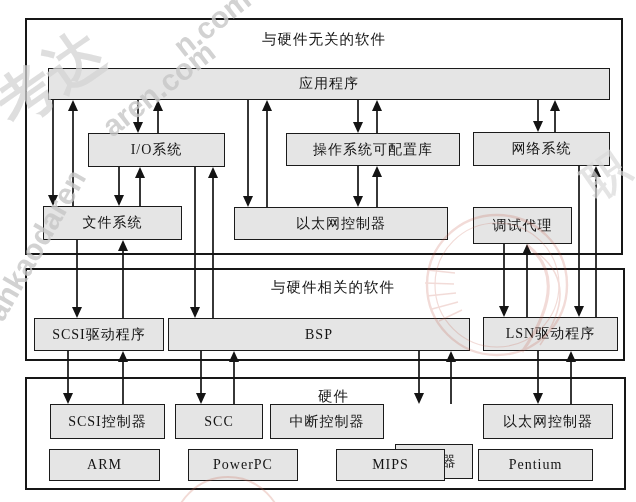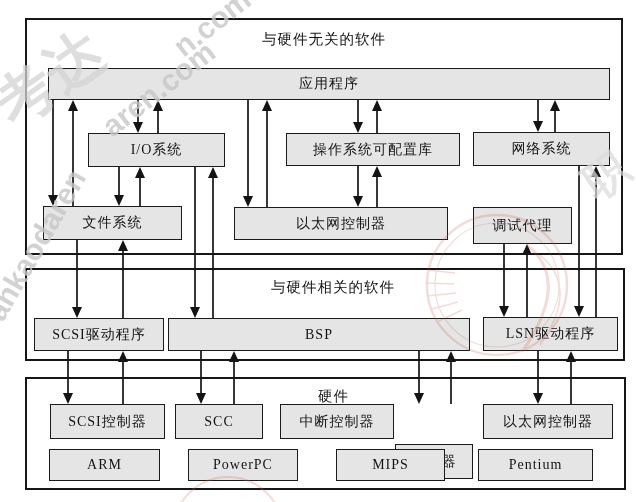--- a/index.html
+++ b/index.html
@@ -54,21 +54,21 @@
       <div class="node" style="left: 286px; top: 133px; width: 174px; height: 33px;">操作系统可配置库</div>
       <div class="node" style="left: 473px; top: 132px; width: 137px; height: 34px;">网络系统</div>
       <div class="node" style="left: 43px; top: 206px; width: 139px; height: 34px;">文件系统</div>
       <div class="node" style="left: 234px; top: 207px; width: 214px; height: 33px;">以太网控制器</div>
       <div class="node" style="left: 473px; top: 207px; width: 99px; height: 37px;">调试代理</div>
       <div class="node" style="left: 34px; top: 318px; width: 130px; height: 33px;">SCSI驱动程序</div>
       <div class="node" style="left: 168px; top: 318px; width: 302px; height: 33px;">BSP</div>
       <div class="node" style="left: 483px; top: 317px; width: 135px; height: 34px;">LSN驱动程序</div>
       <div class="node" style="left: 50px; top: 404px; width: 115px; height: 35px;">SCSI控制器</div>
       <div class="node" style="left: 175px; top: 404px; width: 88px; height: 35px;">SCC</div>
-      <div class="node" style="left: 270px; top: 404px; width: 114px; height: 35px; margin-left: 10px;">中断控制器</div>
+      <div class="node" style="left: 270px; top: 404px; width: 114px; height: 35px;">中断控制器</div>
       <div class="node" style="left: 395px; top: 404px; width: 78px; height: 35px; margin-top: 40px;">定时器</div>
       <div class="node" style="left: 483px; top: 404px; width: 130px; height: 35px;">以太网控制器</div>
       <div class="node" style="left: 49px; top: 449px; width: 111px; height: 32px;">ARM</div>
       <div class="node" style="left: 336px; top: 449px; width: 109px; height: 32px;">MIPS</div>
       <div class="node" style="left: 188px; top: 449px; width: 110px; height: 32px;">PowerPC</div>
       <div class="node" style="left: 478px; top: 449px; width: 115px; height: 32px;">Pentium</div>
     </div>
 
   <svg class="layer" id="arrows" width="636" height="502" viewBox="0 0 636 502">
       <g>

